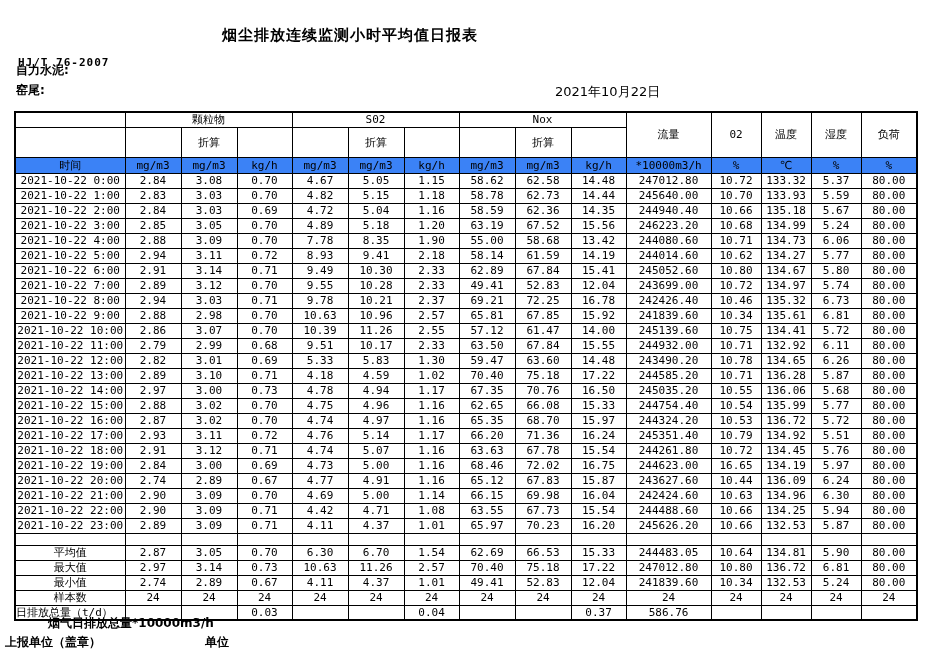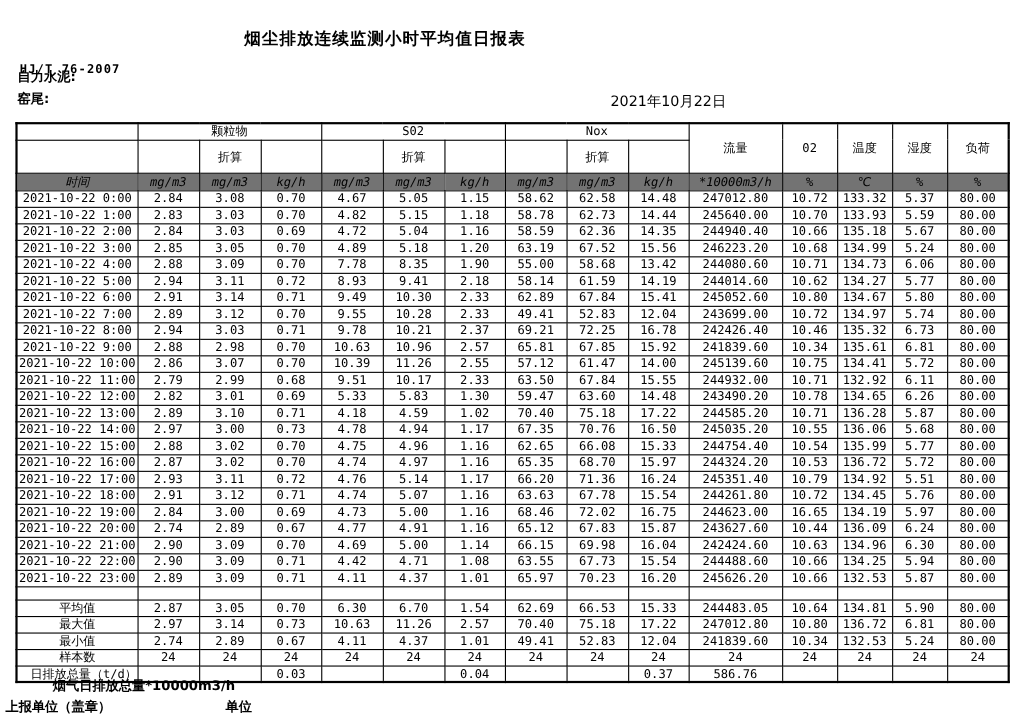--- a/index.html
+++ b/index.html
@@ -20,25 +20,25 @@
     font-family:"DejaVu Sans Mono","DejaVu Sans",monospace;
     font-size:11px; line-height:1;
   }
   table.report td {
     border:1px solid #000; text-align:center; vertical-align:middle;
     padding:0; height:15px; overflow:hidden; white-space:nowrap;
   }
   table.report { border:2px solid #000; }
   thead td       { height:16px; }
   thead tr.sub td{ height:30px; }
-  tr.u-row td    { background:#737373; height:16px;font-style:italic; }
+  tr.u-row td    { background:#3b82f6; height:16px; }
   td.time        { white-space:pre; }
   tr.spacer td   { height:12px; }
   tr.summary td  { height:15px; }
-  tr.summary:last-child td.slabel { text-align:right; }
+  tr.summary:last-child td.slabel { text-align:left; }
 
   .foot-note  { position:absolute; left:5px; top:615px; font-size:12px; font-weight:bold;margin-left:43px; }
   .foot-line2 { position:absolute; left:5px; top:634px; font-size:12px; font-weight:bold; width:400px; }
   .foot-unit  { position:absolute; left:200px; top:0; }
 </style>
 </head>
 <body>
 
 <div class="std">HJ/T  76-2007</div>
 <div class="title">烟尘排放连续监测小时平均值日报表</div>

